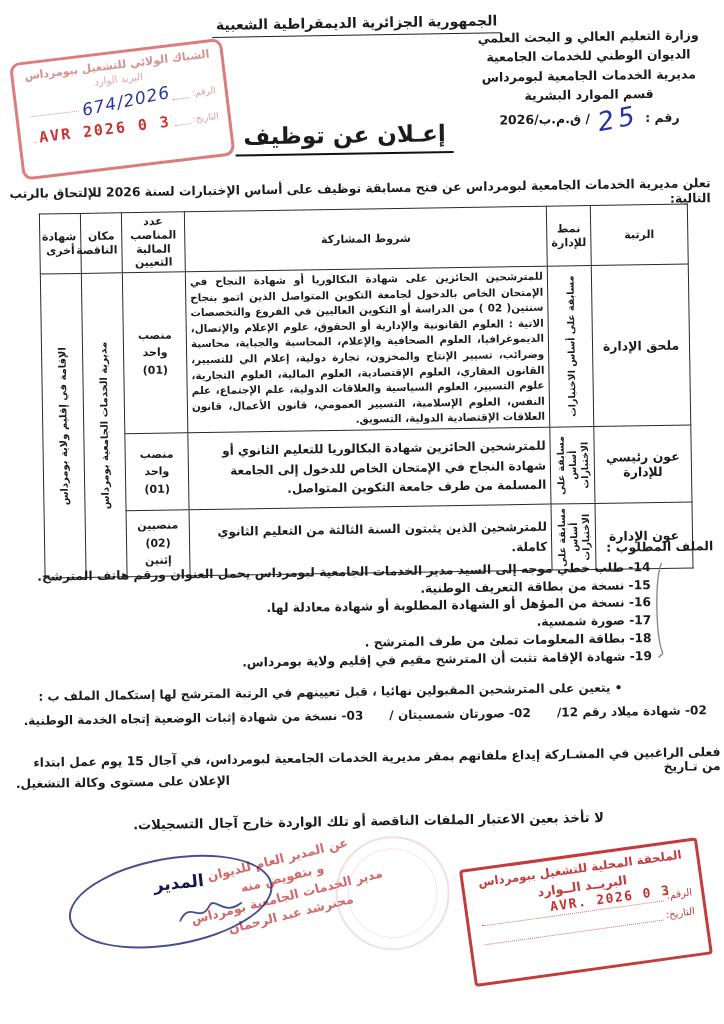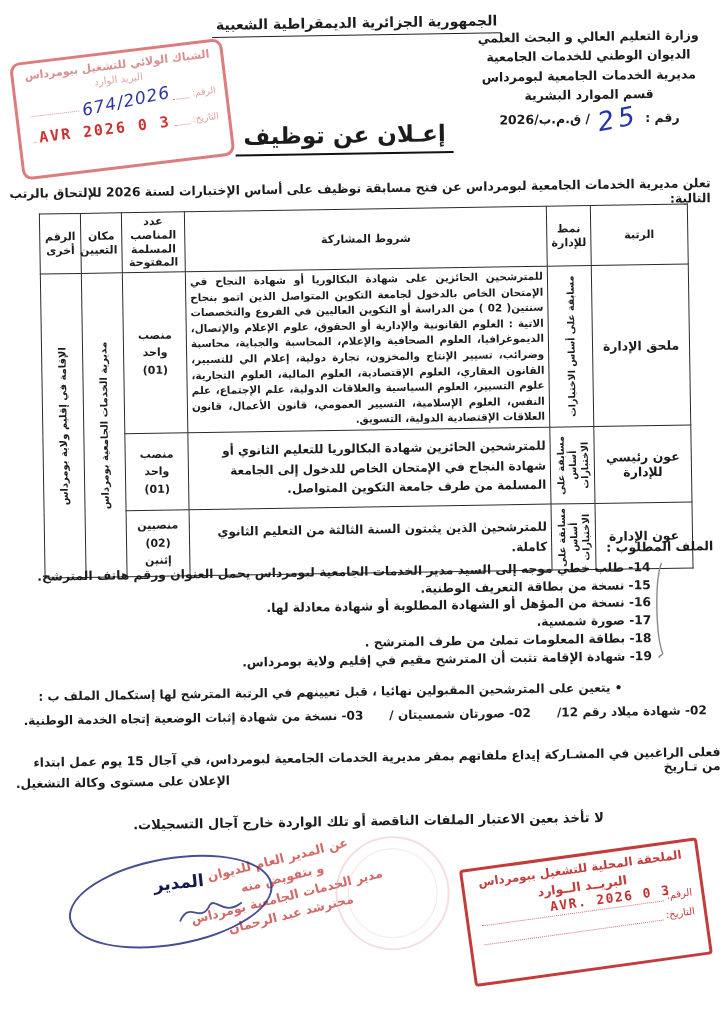--- a/index.html
+++ b/index.html
@@ -138,23 +138,23 @@
           <col style="width:362px">
       <col style="width:63px">
           <col style="width:41px">
           <col style="width:41px">
     </colgroup>
     <tbody>
           <tr>
       <th class="h">الرتبة</th>
       <th class="h">نمط للإدارة</th>
       <th class="h">شروط المشاركة</th>
-      <th class="h">عدد المناصب المسلمة المفتوحة</th>
-      <th class="h">مكان التعيين</th>
-      <th class="h">الرقم أخرى</th>
+      <th class="h">عدد المناصب المالية التعيين</th>
+      <th class="h">مكان الناقصة</th>
+      <th class="h">شهادة أخرى</th>
     </tr>
     <tr style="height:127px;">
       <td class="rank">ملحق الإدارة</td>
       <td class="vcell">
         <span class="vtext">مسابقة على أساس الاختبارات</span>
       </td>
       <td class="cond">للمترشحين الحائزين على شهادة البكالوريا أو شهادة النجاح في الإمتحان الخاص بالدخول لجامعة التكوين المتواصل الذين اتمو بنجاح سنتين( 02 ) من الدراسة أو التكوين العاليين في الفروع والتخصصات الاتية : العلوم القانونية والإدارية أو الحقوق، علوم الإعلام والإتصال، الديموغرافيا، العلوم الصحافية والإعلام، المحاسبة والجباية، محاسبة وضرائب، تسيير الإنتاج والمخزون، تجارة دولية، إعلام الي للتسيير، القانون العقاري، العلوم الإقتصادية، العلوم المالية، العلوم التجارية، علوم التسيير، العلوم السياسية والعلاقات الدولية، علم الإجتماع، علم النفس، العلوم الإسلامية، التسيير العمومي، قانون الأعمال، قانون العلاقات الإقتصادية الدولية، التسويق.</td>
       <td class="posts">منصب واحد (01)</td>
       <td class="vcell" rowspan="3">
         <span class="vtext" style="font-size:10px">مديرية الخدمات الجامعية بومرداس</span>

